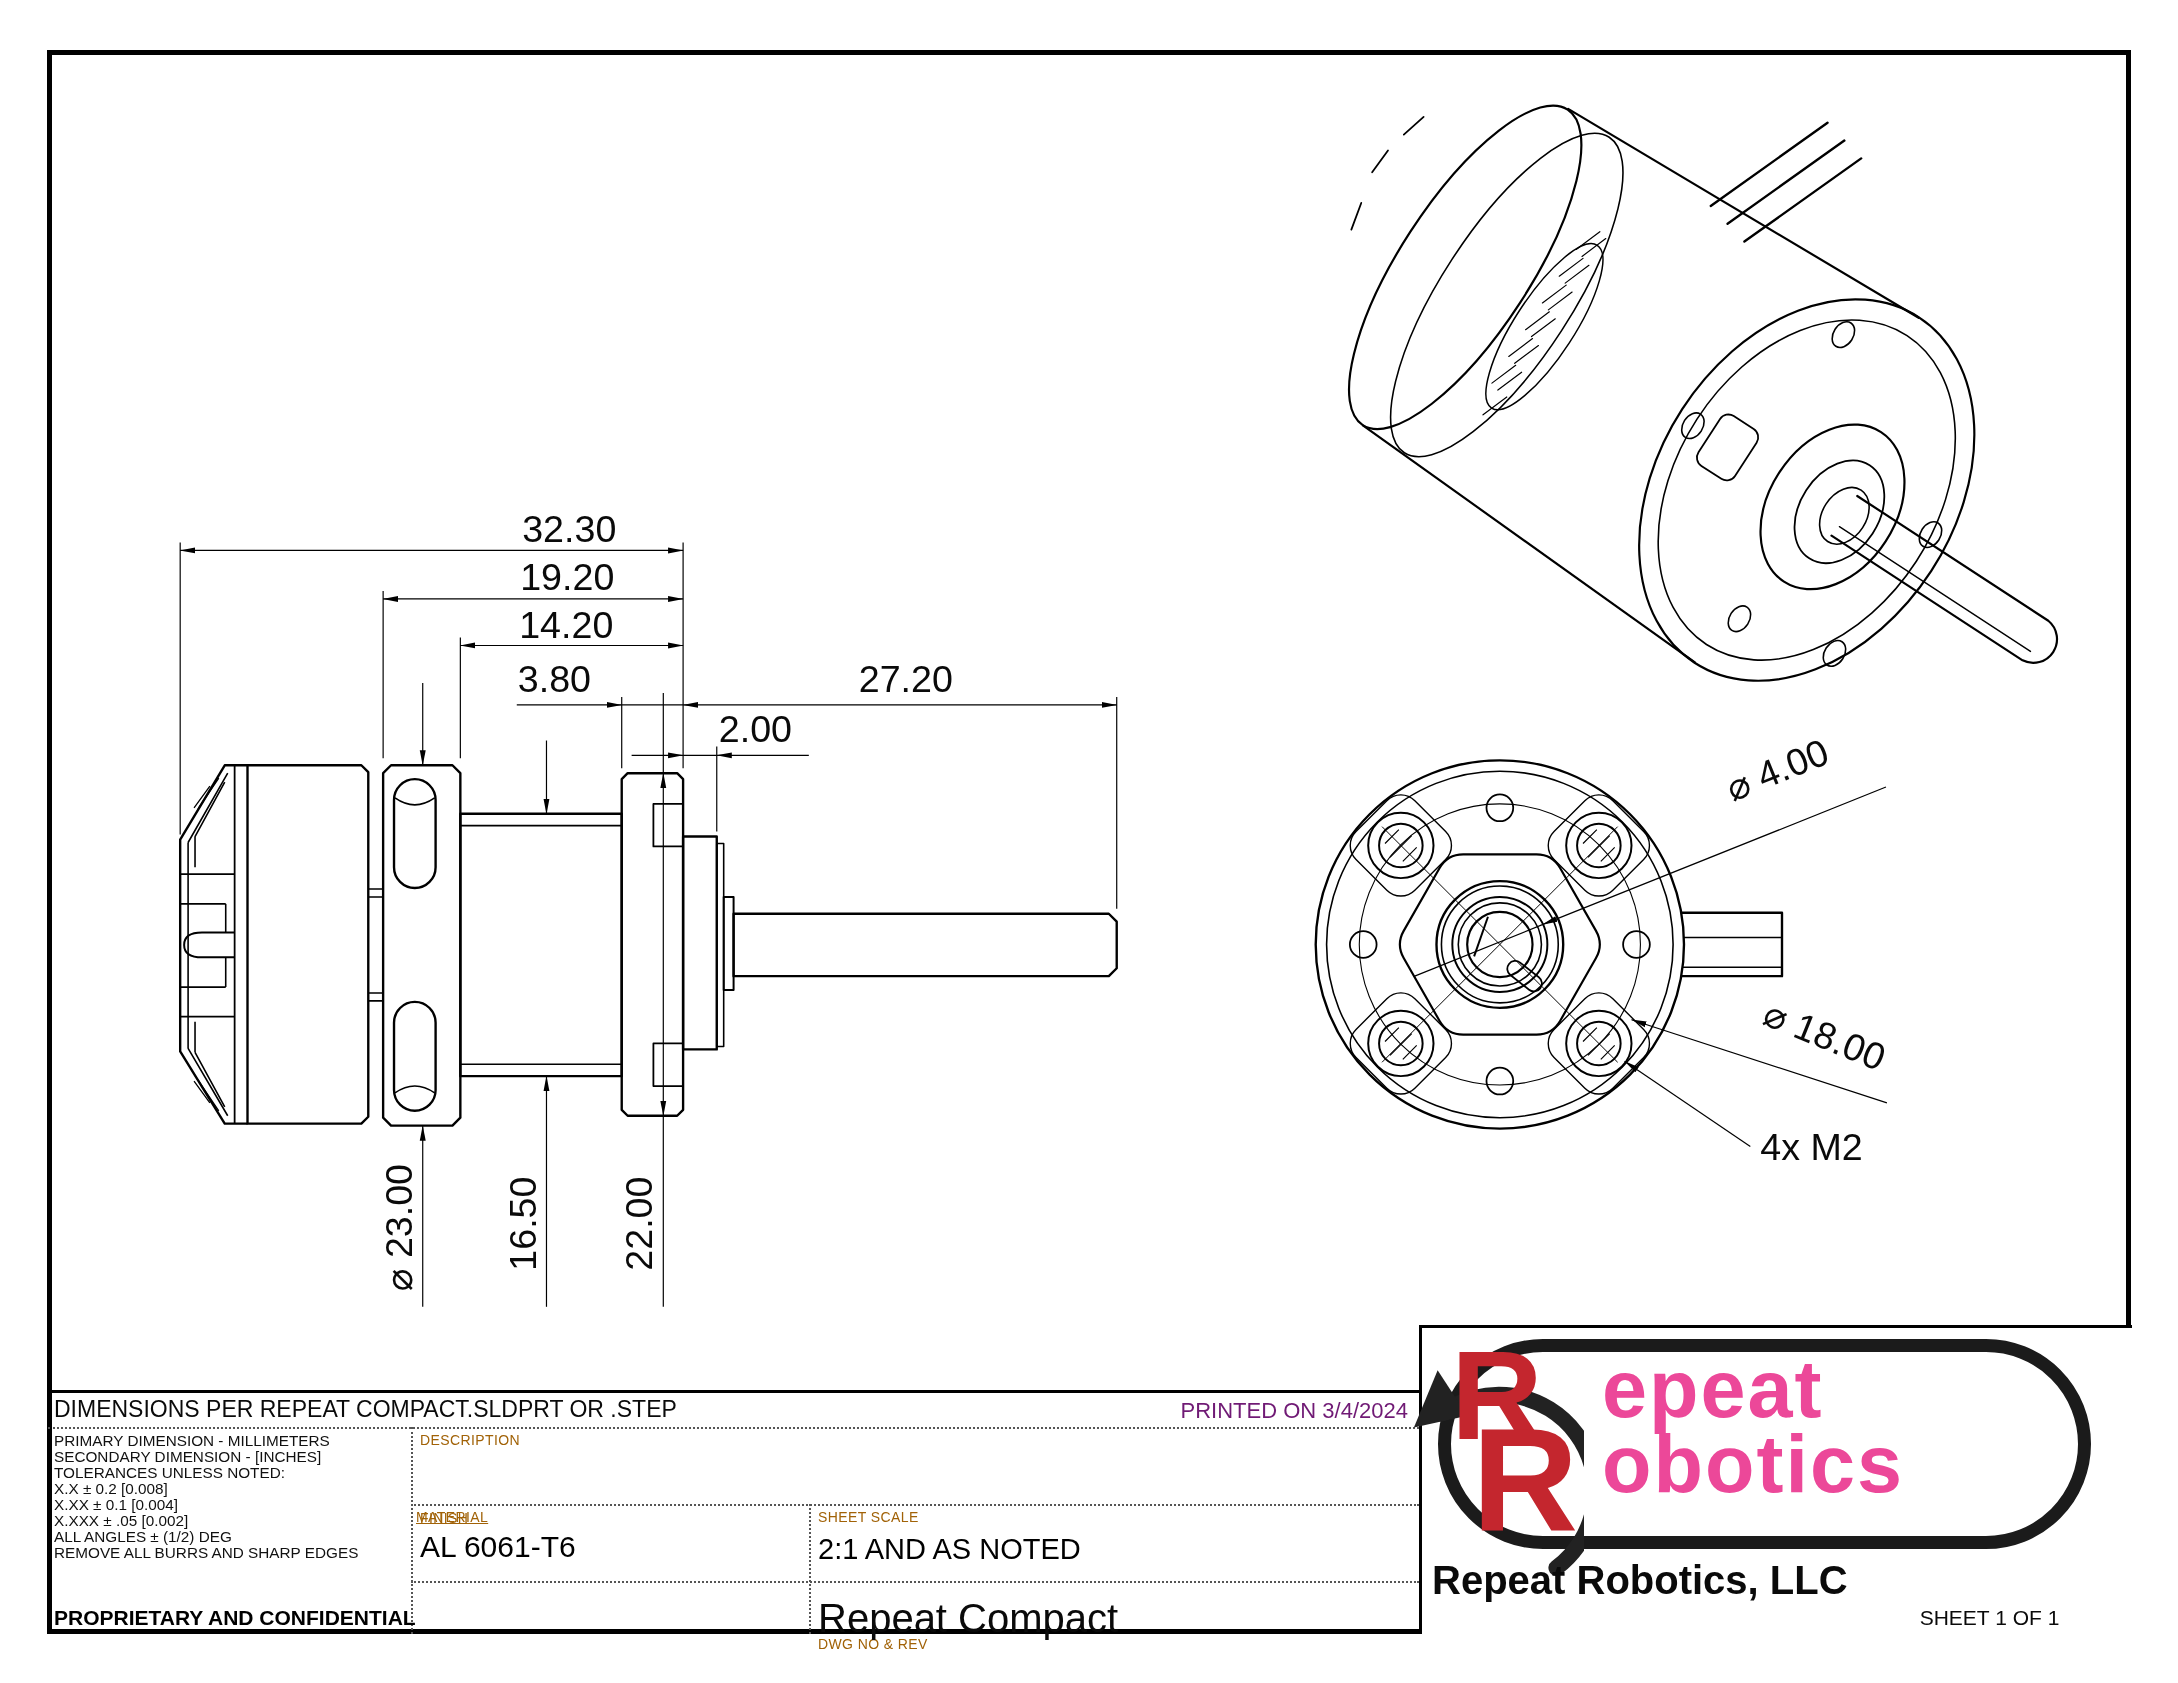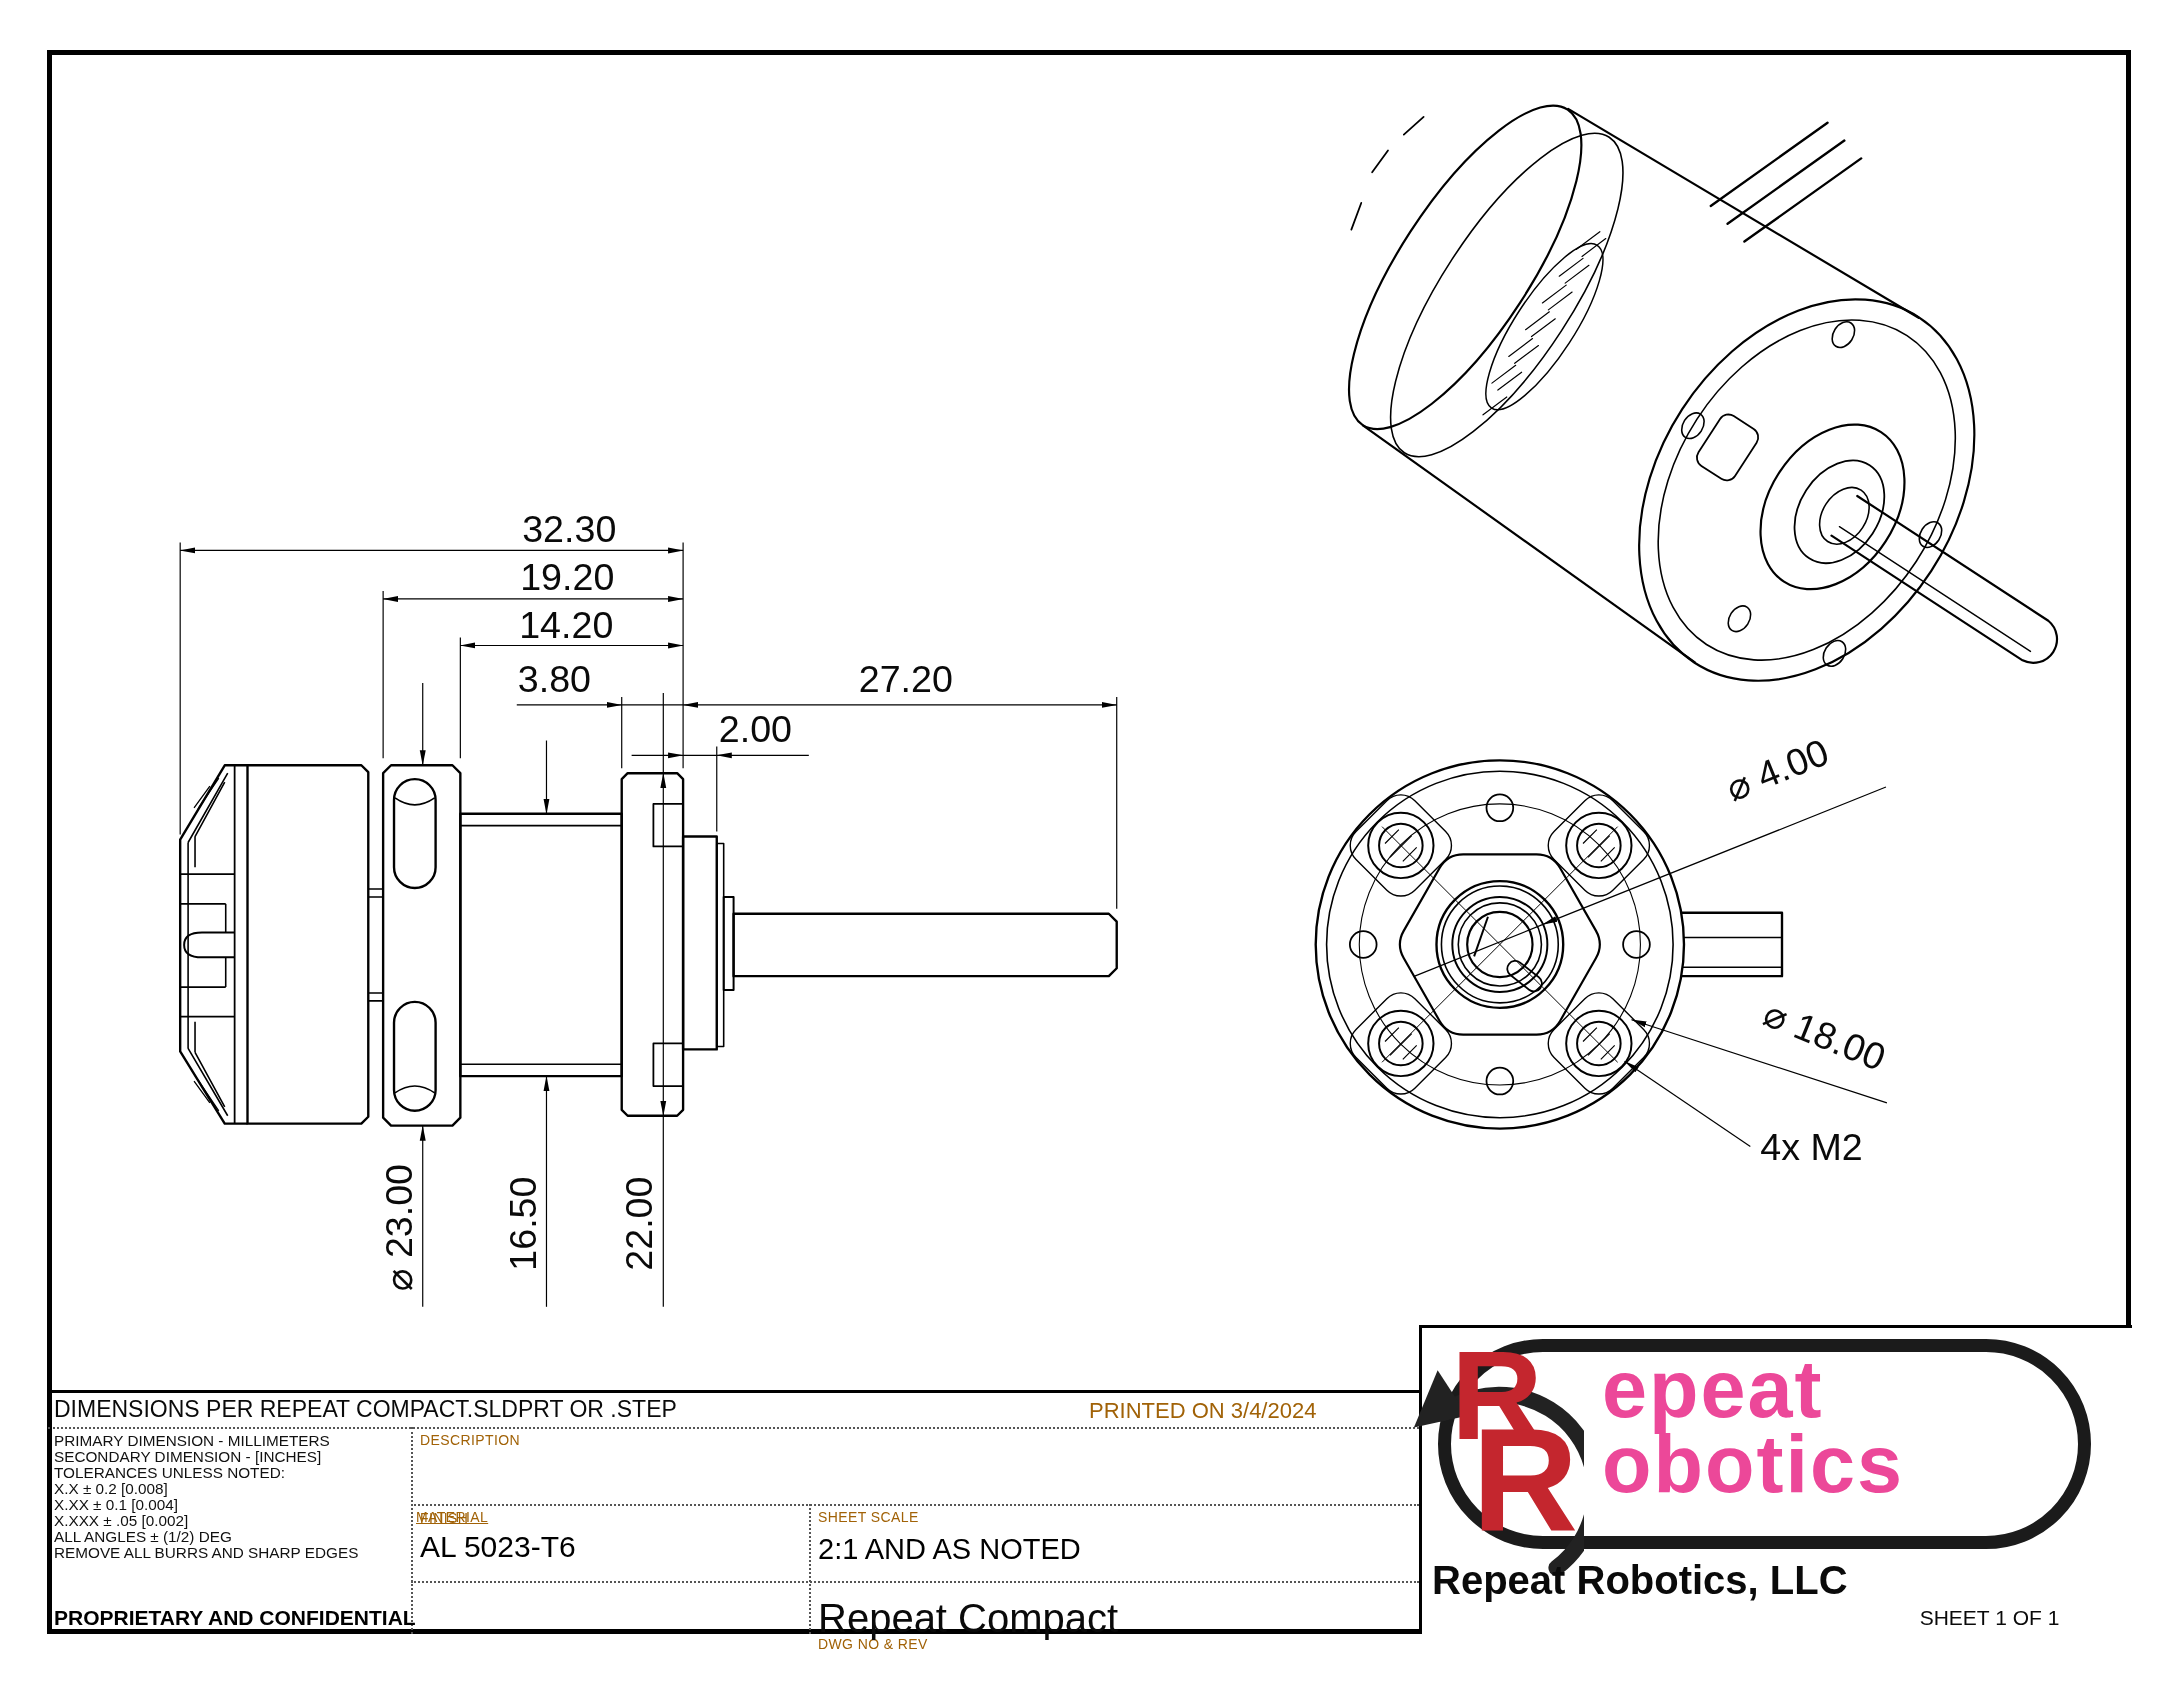--- a/index.html
+++ b/index.html
@@ -10,21 +10,21 @@
   #frame{position:absolute;left:47px;top:50px;width:2084px;height:1584px;
     border:5px solid #000;box-sizing:border-box;}
   svg text{font-family:"Liberation Sans", sans-serif;fill:#0a0a0a;}
   .abs{position:absolute;}
   .solid-line{position:absolute;background:#000;}
   .dot-h{position:absolute;border-top:2px dotted #555;height:0;}
   .dot-v{position:absolute;border-left:2px dotted #555;width:0;}
   .tb-label{position:absolute;font-size:14px;color:#a16207;letter-spacing:0.4px;}
   .tol-lines{position:absolute;left:54px;top:1433px;font-size:15.3px;line-height:16px;color:#111;}
   .note-top{position:absolute;left:54px;top:1396px;font-size:23px;color:#0a0a0a;}
-  .printed{position:absolute;left:1089px;top:1398px;width:319px;text-align:left;font-size:22px;color:#a16207;}
+  .printed{position:absolute;left:1089px;top:1398px;width:319px;text-align:right;font-size:22px;color:#701a75;}
   .proprietary{position:absolute;left:54px;top:1606px;font-size:21px;font-weight:bold;color:#000;}
   .dwg-big{position:absolute;left:818px;top:1596px;font-size:40px;color:#0a0a0a;}
   .scale-val{position:absolute;left:818px;top:1533px;font-size:29px;}
   .mat-val{position:absolute;left:420px;top:1530px;font-size:30px;}
   #logo-box{position:absolute;left:1419px;top:1325px;width:713px;height:309px;
     border-left:3px solid #000;border-top:3px solid #000;box-sizing:border-box;background:#fff;}
   #logo-capsule{position:absolute;left:1438px;top:1339px;width:653px;height:210px;
     border:13px solid #1b1b1b;border-radius:109px;box-sizing:border-box;}
   #logo-words{position:absolute;left:1602px;top:1352px;font-size:81px;font-weight:800;
     line-height:.93;color:#ec4899;letter-spacing:2px;}
@@ -254,21 +254,21 @@
     <div>X.X ± 0.2 [0.008]</div>
     <div>X.XX ± 0.1 [0.004]</div>
     <div>X.XXX ± .05 [0.002]</div>
     <div>ALL ANGLES ± (1/2) DEG</div>
     <div>REMOVE ALL BURRS AND SHARP EDGES</div>
   </div>
   <div class="proprietary">PROPRIETARY AND CONFIDENTIAL</div>
 
   <div class="tb-label" style="left:420px;top:1432px;">DESCRIPTION</div>
   <div class="tb-label" style="left:416px;top:1509px;text-decoration:underline;">MATERIAL</div>
-  <div class="mat-val">AL 5023-T6</div>
+  <div class="mat-val">AL 6061-T6</div>
   <div class="tb-label" style="left:420px;top:1510px;">FINISH</div>
   <div class="tb-label" style="left:818px;top:1509px;">SHEET SCALE</div>
   <div class="scale-val">2:1 AND AS NOTED</div>
   <div class="tb-label" style="left:818px;top:1636px;">DWG  NO &amp; REV</div>
   <div class="dwg-big">Repeat Compact</div>
 
   <div id="logo-box"></div>
   <div id="logo-capsule"></div>
   <div id="logo-words">
     <div>epeat</div>

